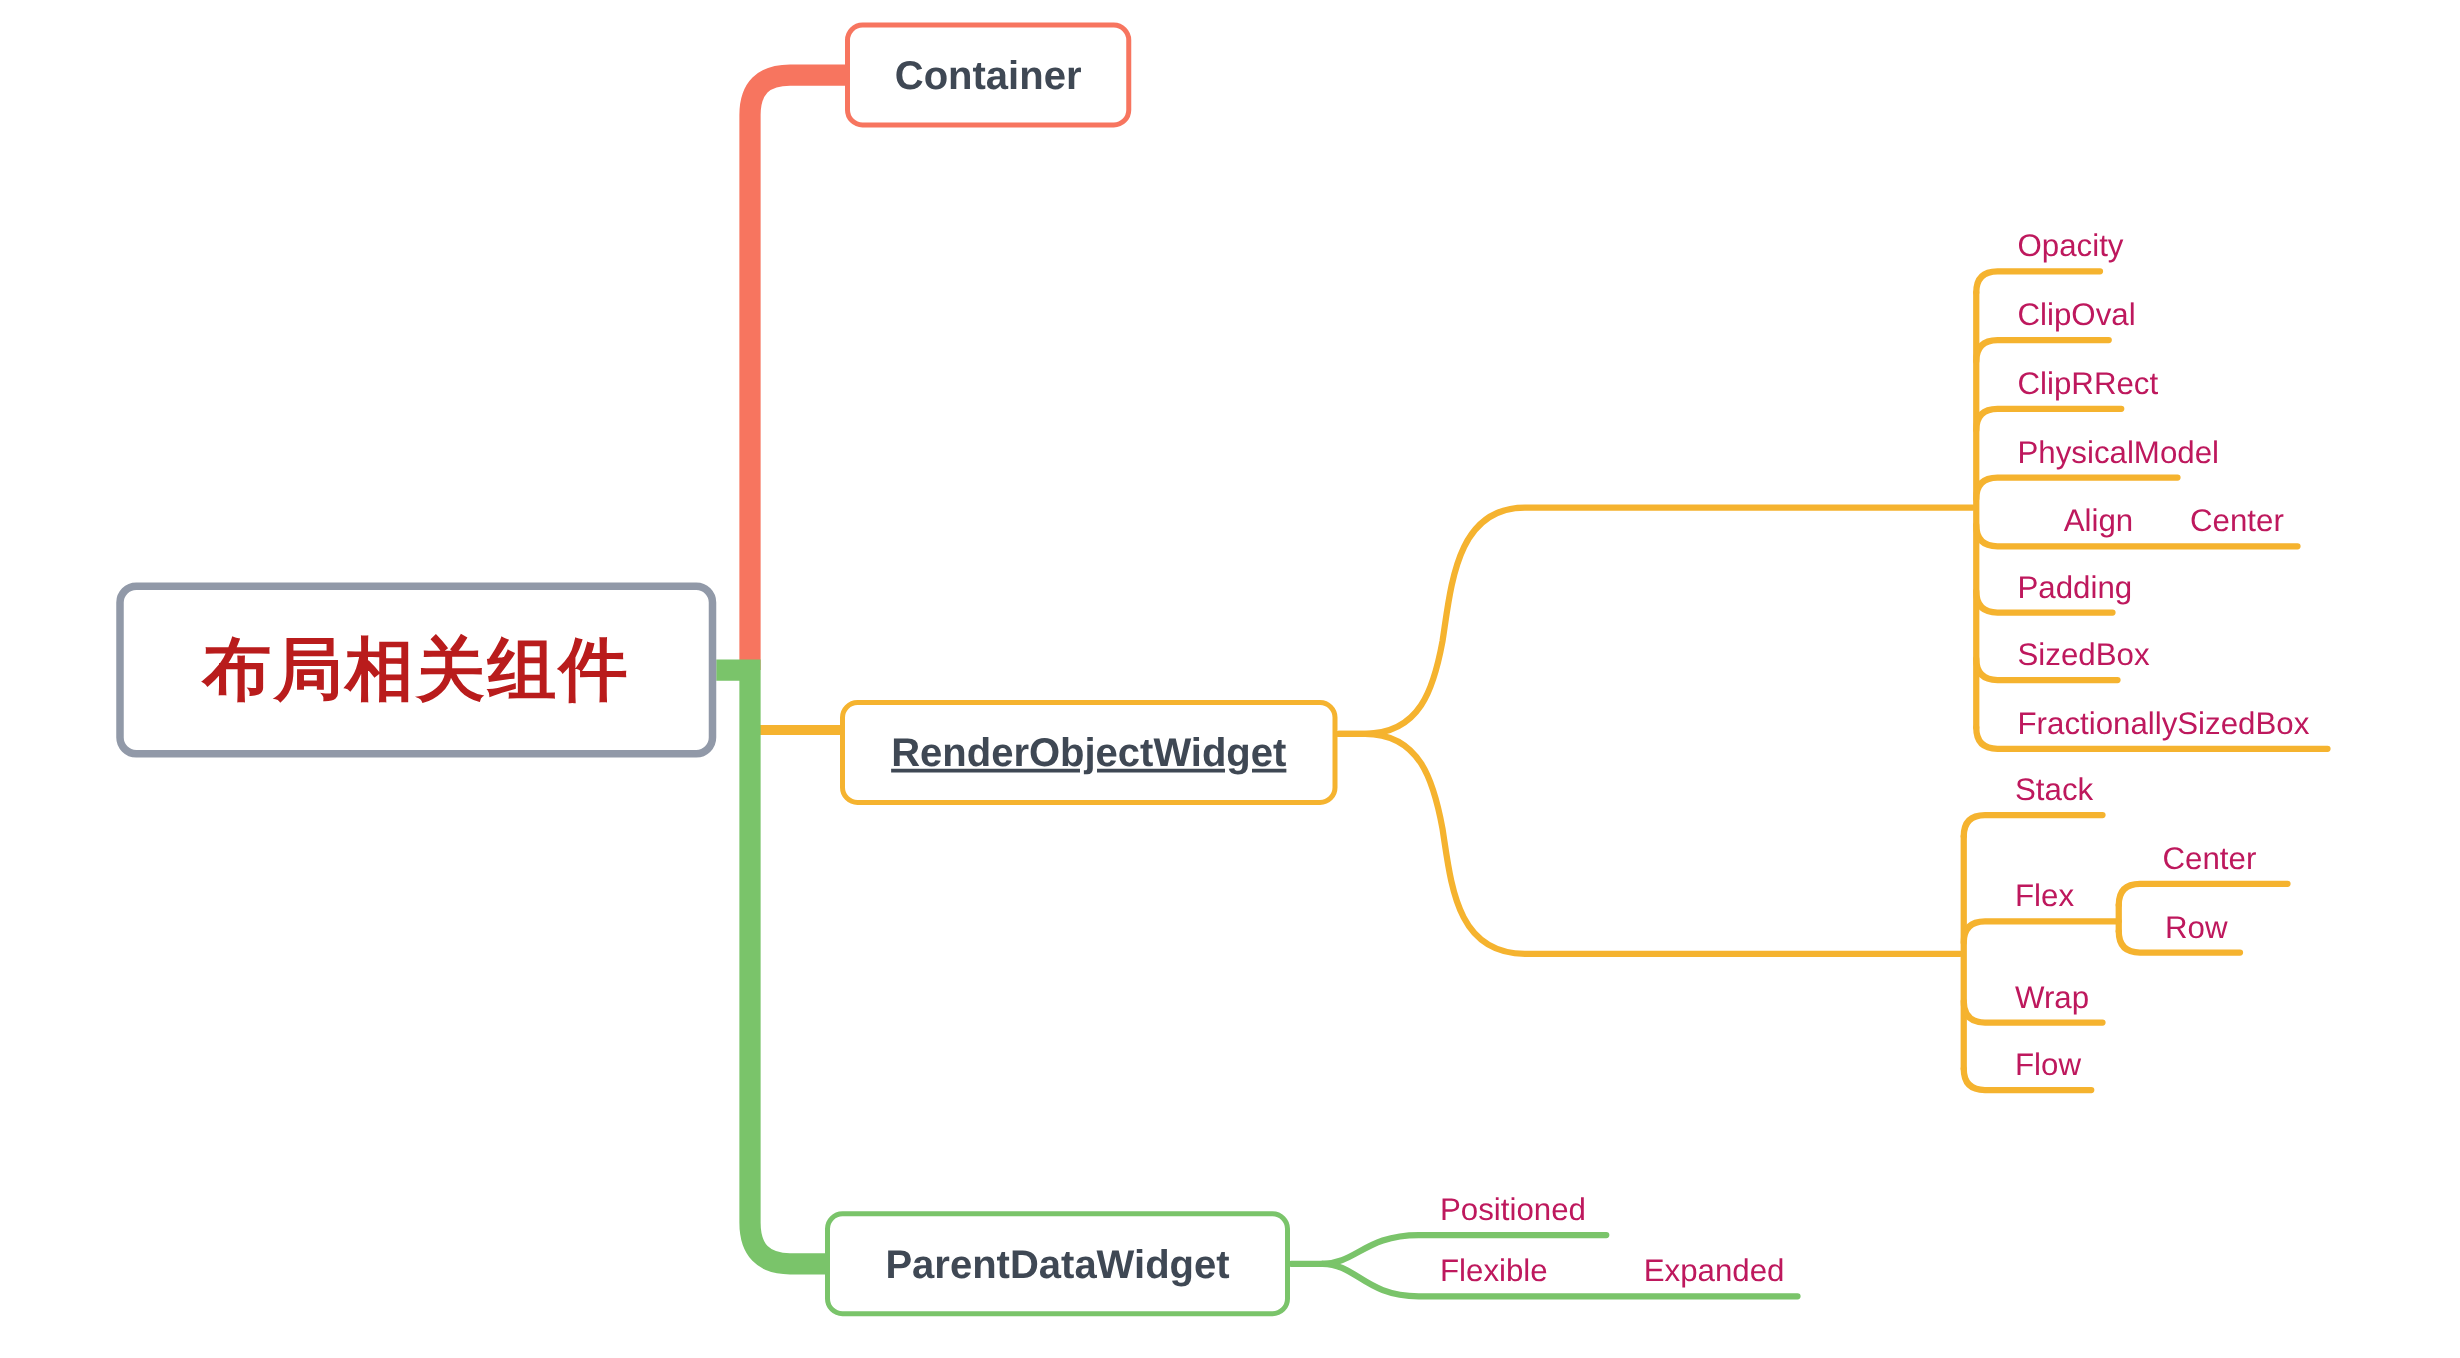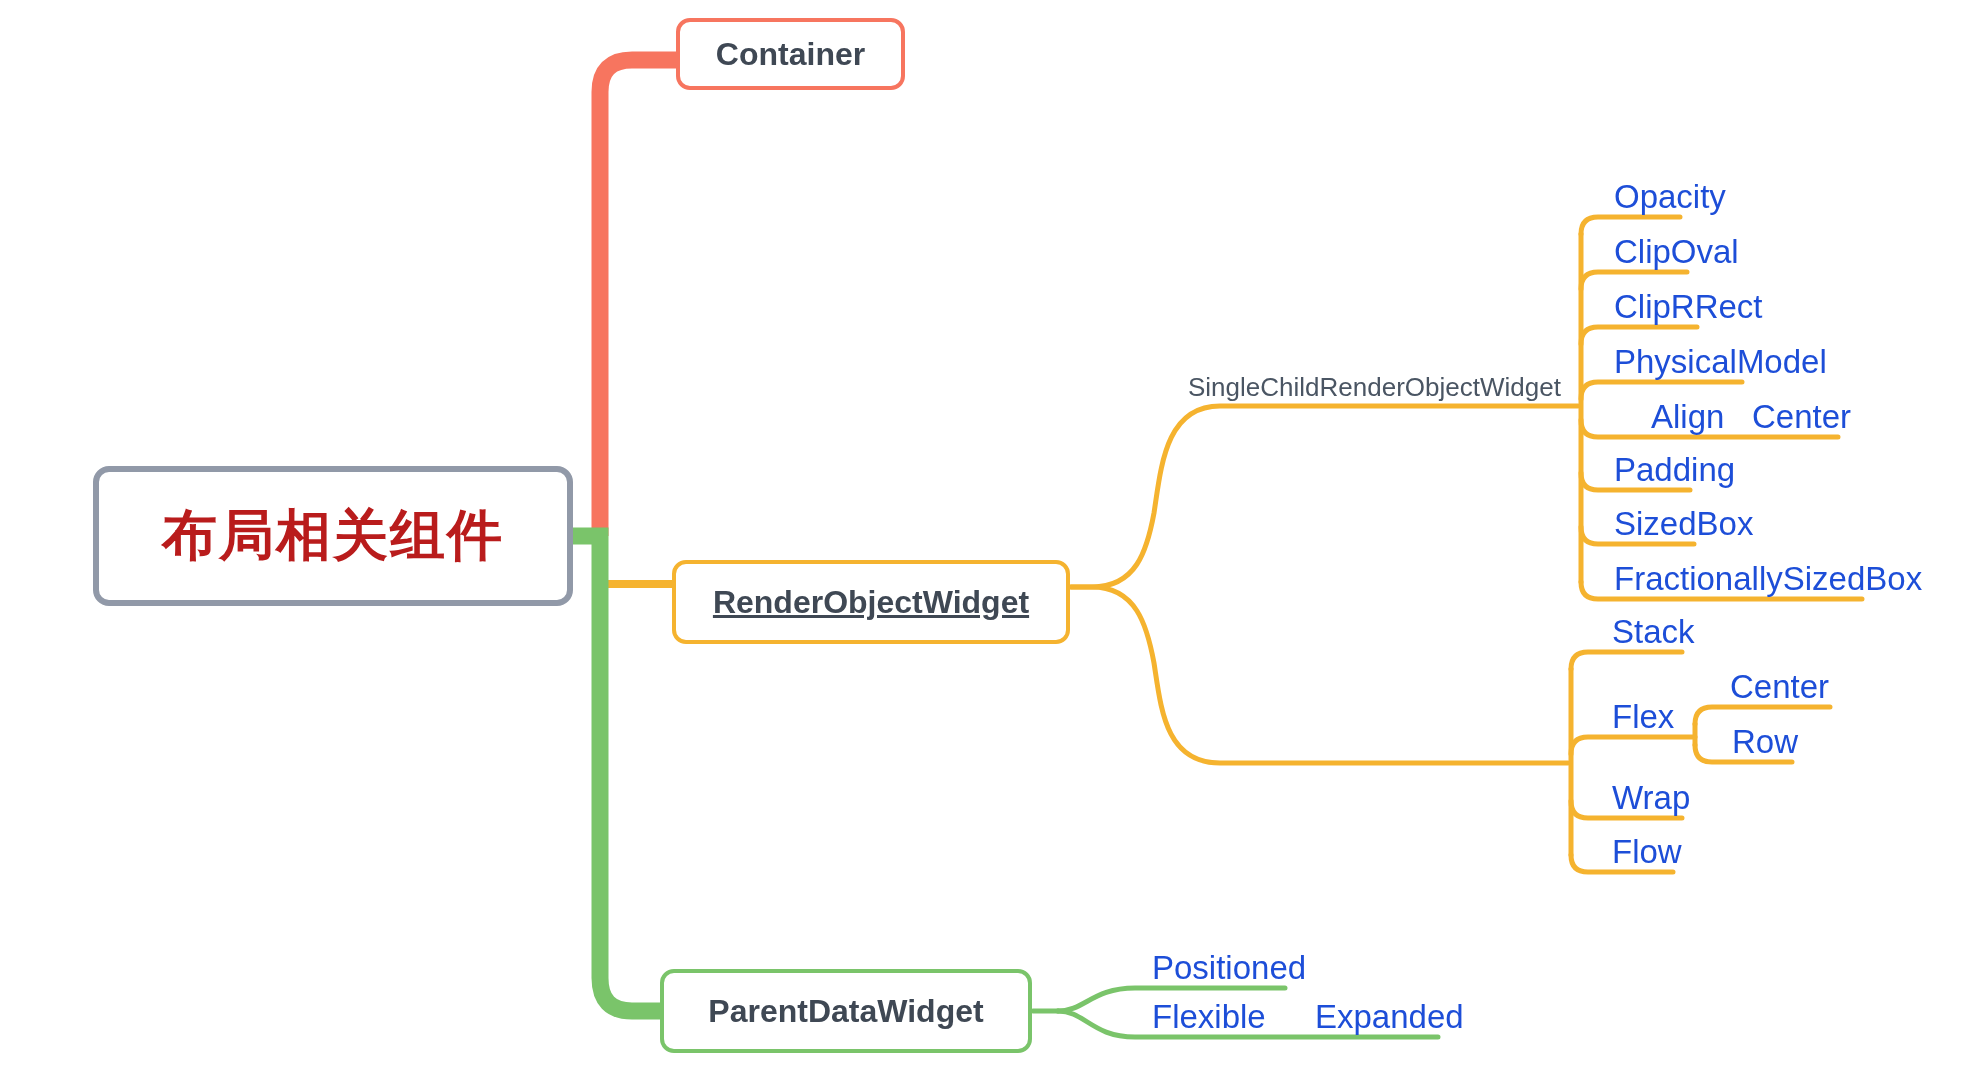--- a/index.html
+++ b/index.html
@@ -16,21 +16,21 @@
   .g17{stroke:#7AC46A;stroke-width:17;stroke-linecap:butt;stroke-linejoin:miter;}
   .node{
     position:absolute;background:#ffffff;display:flex;align-items:center;justify-content:center;
     box-sizing:border-box;font-weight:700;color:#3F4854;white-space:nowrap;cursor:default;
   }
   .node.root{border:6px solid #9199A8;border-radius:16px;font-size:55px;color:#b91c1c;letter-spacing:2px;}
   .node.red{border:4px solid #F7755F;border-radius:14px;font-size:32px;}
   .node.yellow{border:4px solid #F5B32F;border-radius:14px;font-size:32px;}
   .node.green{border:4px solid #7AC46A;border-radius:14px;font-size:32px;}
   .label{
-    position:absolute;font-size:33px;line-height:30px;color:#1d4ed8;white-space:nowrap;cursor:default;
+    position:absolute;font-size:25px;line-height:30px;color:#be185d;white-space:nowrap;cursor:default;
   }
   .plabel{
     position:absolute;font-size:26px;line-height:28px;color:#4A5563;white-space:nowrap;cursor:default;
   }
 </style>
 </head>
 <body>
 
 <div id="canvas">
 
@@ -60,27 +60,26 @@
     <path class="g5" d="M 1058 1011 C 1085 1011 1092 988 1135 988 H 1285"></path>
     <path class="g5" d="M 1058 1011 C 1085 1011 1092 1037 1135 1037 H 1438"></path>
 
     <path class="y8" d="M 598 584 H 674"></path>
     <path class="r17" d="M 600 536 V 92 Q 600 60 632 60 H 678"></path>
     <path class="g17" d="M 573 536 H 600 L 600 978 Q 600 1011 632 1011 H 664"></path>
   </svg>
 
   <div class="node root" style="left:93px;top:466px;width:480px;height:140px;">布局相关组件</div>
 
-  <div class="node red" style="left:676px;top:18px;width:229px;height:72px;">Container</div>
+  <div class="node red" style="left:676px;top:18px;width:229px;height:84px;">Container</div>
 
   <div class="node yellow" style="left:672px;top:560px;width:398px;height:84px;text-decoration:underline;">RenderObjectWidget</div>
 
   <div class="node green" style="left:660px;top:969px;width:372px;height:84px;">ParentDataWidget</div>
 
-  <div class="plabel" style="left:1188px;top:373px;">SingleChildRenderObjectWidget</div>
 
   <div class="label" style="left:1614px;top:182px;">Opacity</div>
   <div class="label" style="left:1614px;top:237px;">ClipOval</div>
   <div class="label" style="left:1614px;top:292px;">ClipRRect</div>
   <div class="label" style="left:1614px;top:347px;">PhysicalModel</div>
   <div class="label" style="left:1622px;top:402px;margin-left:29px;">Align</div>
   <div class="label" style="left:1752px;top:402px;">Center</div>
   <div class="label" style="left:1614px;top:455px;">Padding</div>
   <div class="label" style="left:1614px;top:509px;">SizedBox</div>
   <div class="label" style="left:1614px;top:564px;">FractionallySizedBox</div>

